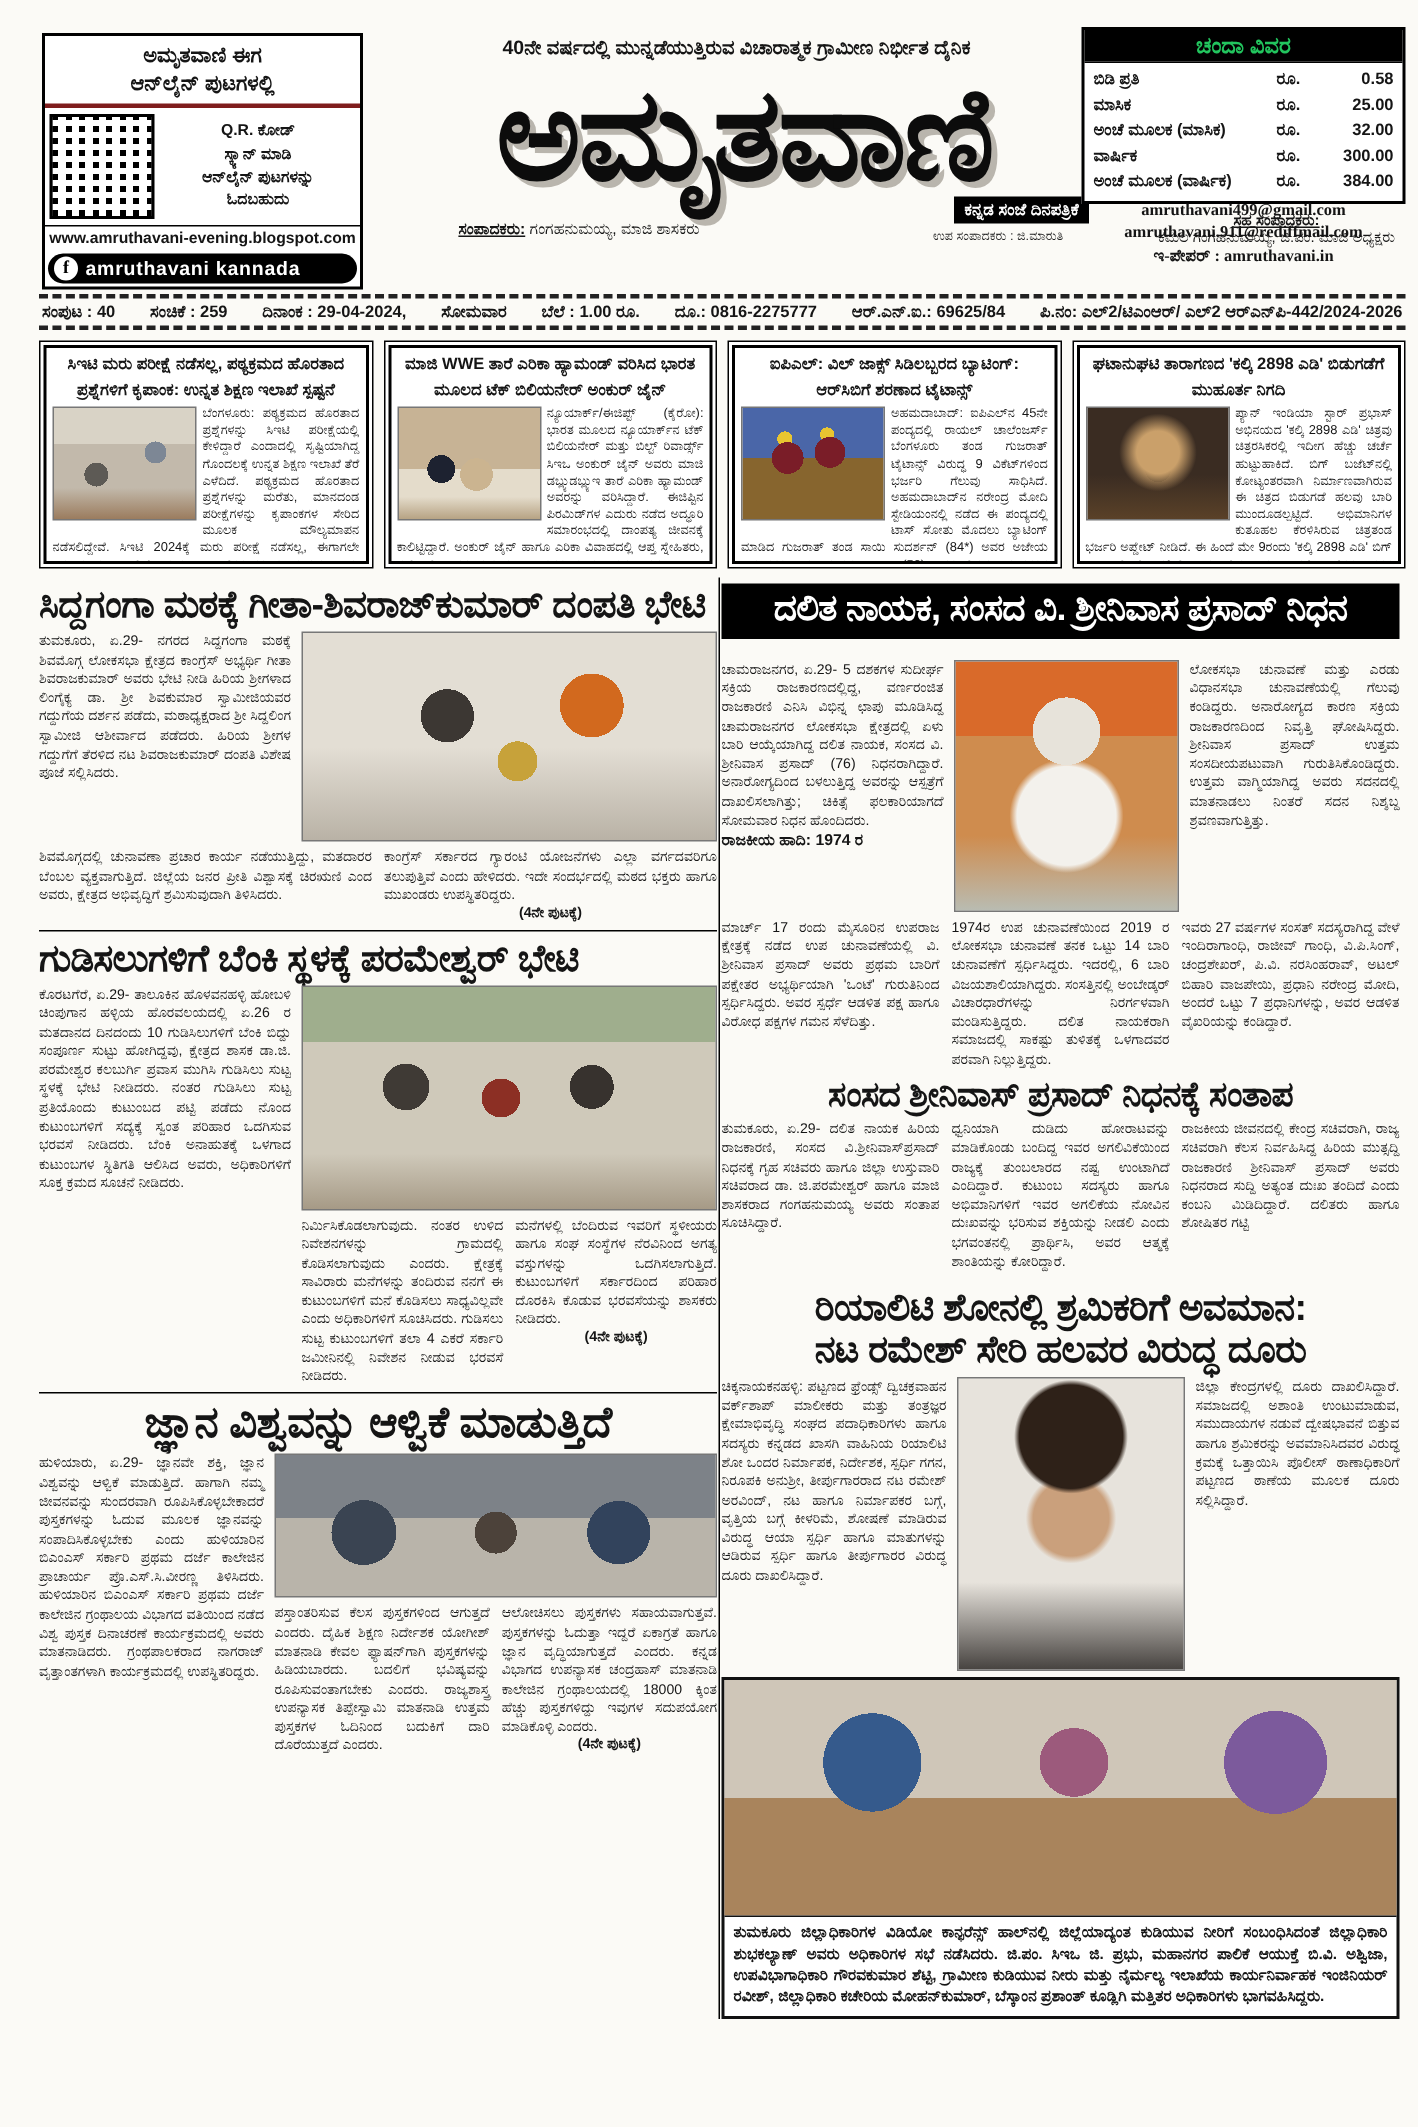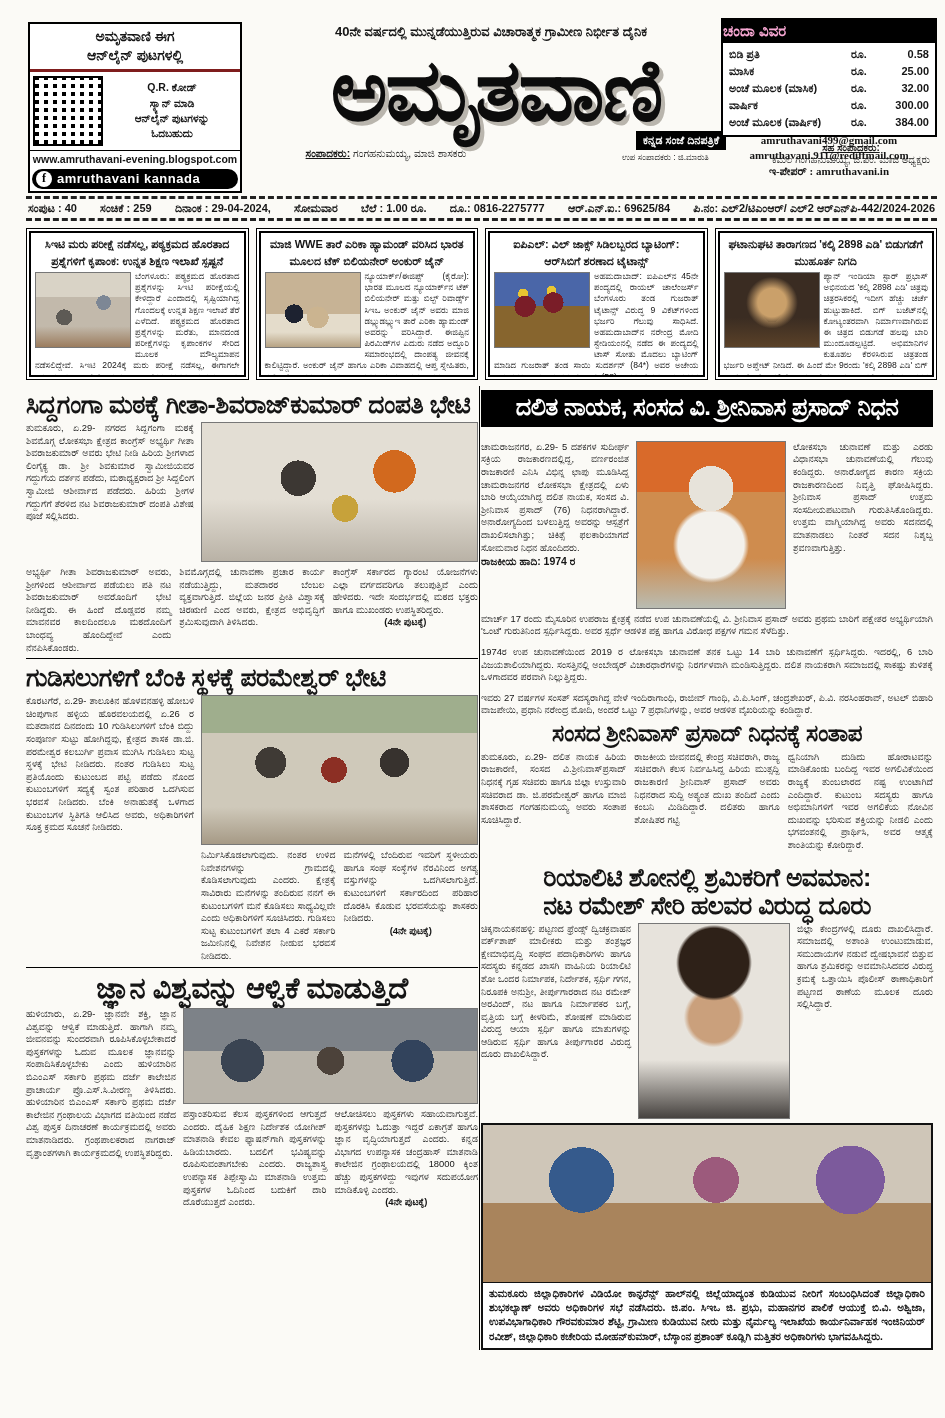--- a/index.html
+++ b/index.html
@@ -31,21 +31,21 @@
       font-size:86px; font-weight:900; letter-spacing:-2px; color:#0c0c0c;
       text-shadow:4px 4px 0 #b9b5ad, 1px 1px 0 #555; font-family:"DejaVu Sans", sans-serif; }
   .ed-line { position:absolute; left:260px; top:147px; width:200px; font-size:10.5px; text-align:center;}
   .ed-line b { text-decoration:underline; }
   .daily-badge { position:absolute; left:610px; top:131px; background:#000; color:#fff; font-weight:bold; font-size:11px; padding:3px 7px; }
   .sub-ed { position:absolute; left:596px; top:152px; font-size:8.5px; color:#222; }
   .co-ed { position:absolute; left:710px; top:142px; width:230px; font-size:10px; text-align:center; }
   .co-ed b { text-decoration:underline; }
 
   .subs-box { position:absolute; right:0; top:18px; width:216px; border:2px solid #000; background:#fff; }
-  .subs-title { background:#000; color:#f9a8d4; font-weight:bold; font-size:15px; padding:2px 0; }
+  .subs-title { background:#000; color:#22c55e; font-weight:bold; text-align:center; font-size:15px; padding:2px 0; }
   .subs-rows { border-top:1px solid #000; padding:3px 6px 4px; }
   .subs-row { display:flex; font-size:11px; font-weight:bold; line-height:1.55; }
   .subs-row .sl { flex:1; }
   .subs-row .sc { width:30px; }
   .subs-row .sa { width:48px; text-align:right; }
   .subs-mails { position:absolute; right:0; top:133px; width:216px; text-align:center; font-weight:bold; font-size:11px; line-height:1.4; font-family:"Liberation Serif", serif;}
 
   .dashrule { border-top:3px dashed #222; }
   .issue-line { display:flex; justify-content:space-between; align-items:center; font-size:11px; font-weight:bold; padding:3px 2px; white-space:nowrap; }
 
@@ -252,21 +252,20 @@
 
     <div>
 
       <div>
         <div class="headline">ಸಿದ್ದಗಂಗಾ ಮಠಕ್ಕೆ ಗೀತಾ-ಶಿವರಾಜ್‌ಕುಮಾರ್ ದಂಪತಿ ಭೇಟಿ</div>
         <div style="display:flex; gap:7px;">
           <div class="col" style="width:168px; flex:0 0 auto;">ತುಮಕೂರು, ಏ.29- ನಗರದ ಸಿದ್ದಗಂಗಾ ಮಠಕ್ಕೆ ಶಿವಮೊಗ್ಗ ಲೋಕಸಭಾ ಕ್ಷೇತ್ರದ ಕಾಂಗ್ರೆಸ್ ಅಭ್ಯರ್ಥಿ ಗೀತಾ ಶಿವರಾಜಕುಮಾರ್ ಅವರು ಭೇಟಿ ನೀಡಿ ಹಿರಿಯ ಶ್ರೀಗಳಾದ ಲಿಂಗೈಕ್ಯ ಡಾ. ಶ್ರೀ ಶಿವಕುಮಾರ ಸ್ವಾಮೀಜಿಯವರ ಗದ್ದುಗೆಯ ದರ್ಶನ ಪಡೆದು, ಮಠಾಧ್ಯಕ್ಷರಾದ ಶ್ರೀ ಸಿದ್ದಲಿಂಗ ಸ್ವಾಮೀಜಿ ಆಶೀರ್ವಾದ ಪಡೆದರು. ಹಿರಿಯ ಶ್ರೀಗಳ ಗದ್ದುಗೆಗೆ ತೆರಳಿದ ನಟ ಶಿವರಾಜಕುಮಾರ್ ದಂಪತಿ ವಿಶೇಷ ಪೂಜೆ ಸಲ್ಲಿಸಿದರು.</div>
           <div class="ph p-matha" style="flex:1; height:140px;"></div>
         </div>
         <div class="cols" style="margin-top:4px;">
-          <div class="col">ಅಭ್ಯರ್ಥಿ ಗೀತಾ ಶಿವರಾಜಕುಮಾರ್ ಅವರು, ಶ್ರೀಗಳಿಂದ ಆಶೀರ್ವಾದ ಪಡೆಯಲು ಪತಿ ನಟ ಶಿವರಾಜಕುಮಾರ್ ಅವರೊಂದಿಗೆ ಭೇಟಿ ನೀಡಿದ್ದರು. ಈ ಹಿಂದೆ ದೊಡ್ಡವರ ನಮ್ಮ ಮಾವನವರ ಕಾಲದಿಂದಲೂ ಮಠದೊಂದಿಗೆ ಬಾಂಧವ್ಯ ಹೊಂದಿದ್ದೇವೆ ಎಂದು ನೆನಪಿಸಿಕೊಂಡರು.</div>
           <div class="col">ಶಿವಮೊಗ್ಗದಲ್ಲಿ ಚುನಾವಣಾ ಪ್ರಚಾರ ಕಾರ್ಯ ನಡೆಯುತ್ತಿದ್ದು, ಮತದಾರರ ಬೆಂಬಲ ವ್ಯಕ್ತವಾಗುತ್ತಿದೆ. ಜಿಲ್ಲೆಯ ಜನರ ಪ್ರೀತಿ ವಿಶ್ವಾಸಕ್ಕೆ ಚಿರಋಣಿ ಎಂದ ಅವರು, ಕ್ಷೇತ್ರದ ಅಭಿವೃದ್ಧಿಗೆ ಶ್ರಮಿಸುವುದಾಗಿ ತಿಳಿಸಿದರು.</div>
           <div class="col">
             <span>ಕಾಂಗ್ರೆಸ್ ಸರ್ಕಾರದ ಗ್ಯಾರಂಟಿ ಯೋಜನೆಗಳು ಎಲ್ಲಾ ವರ್ಗದವರಿಗೂ ತಲುಪುತ್ತಿವೆ ಎಂದು ಹೇಳಿದರು. ಇದೇ ಸಂದರ್ಭದಲ್ಲಿ ಮಠದ ಭಕ್ತರು ಹಾಗೂ ಮುಖಂಡರು ಉಪಸ್ಥಿತರಿದ್ದರು.</span>
             <div class="jump">(4ನೇ ಪುಟಕ್ಕೆ)</div>
           </div>
         </div>
       </div>
 
       <div class="hrule"></div>
 
@@ -314,33 +313,33 @@
       <div>
         <div class="headline inv" style="font-size:24px;">ದಲಿತ ನಾಯಕ, ಸಂಸದ ವಿ. ಶ್ರೀನಿವಾಸ ಪ್ರಸಾದ್ ನಿಧನ</div>
         <div style="display:flex; gap:7px;margin-top:14px;">
           <div class="col" style="width:148px; flex:0 0 auto;">
             <span>ಚಾಮರಾಜನಗರ, ಏ.29- 5 ದಶಕಗಳ ಸುದೀರ್ಘ ಸಕ್ರಿಯ ರಾಜಕಾರಣದಲ್ಲಿದ್ದ, ವರ್ಣರಂಜಿತ ರಾಜಕಾರಣಿ ಎನಿಸಿ ವಿಭಿನ್ನ ಛಾಪು ಮೂಡಿಸಿದ್ದ ಚಾಮರಾಜನಗರ ಲೋಕಸಭಾ ಕ್ಷೇತ್ರದಲ್ಲಿ ಏಳು ಬಾರಿ ಆಯ್ಕೆಯಾಗಿದ್ದ ದಲಿತ ನಾಯಕ, ಸಂಸದ ವಿ. ಶ್ರೀನಿವಾಸ ಪ್ರಸಾದ್ (76) ನಿಧನರಾಗಿದ್ದಾರೆ. ಅನಾರೋಗ್ಯದಿಂದ ಬಳಲುತ್ತಿದ್ದ ಅವರನ್ನು ಆಸ್ಪತ್ರೆಗೆ ದಾಖಲಿಸಲಾಗಿತ್ತು; ಚಿಕಿತ್ಸೆ ಫಲಕಾರಿಯಾಗದೆ ಸೋಮವಾರ ನಿಧನ ಹೊಂದಿದರು.</span>
             <div class="subhead">ರಾಜಕೀಯ ಹಾದಿ: 1974 ರ</div>
           </div>
           <div class="ph p-prasad" style="width:150px; height:168px; flex:0 0 auto;"></div>
           <div class="col" style="flex:1;">ಲೋಕಸಭಾ ಚುನಾವಣೆ ಮತ್ತು ಎರಡು ವಿಧಾನಸಭಾ ಚುನಾವಣೆಯಲ್ಲಿ ಗೆಲುವು ಕಂಡಿದ್ದರು. ಅನಾರೋಗ್ಯದ ಕಾರಣ ಸಕ್ರಿಯ ರಾಜಕಾರಣದಿಂದ ನಿವೃತ್ತಿ ಘೋಷಿಸಿದ್ದರು. ಶ್ರೀನಿವಾಸ ಪ್ರಸಾದ್ ಉತ್ತಮ ಸಂಸದೀಯಪಟುವಾಗಿ ಗುರುತಿಸಿಕೊಂಡಿದ್ದರು. ಉತ್ತಮ ವಾಗ್ಮಿಯಾಗಿದ್ದ ಅವರು ಸದನದಲ್ಲಿ ಮಾತನಾಡಲು ನಿಂತರೆ ಸದನ ನಿಶ್ಶಬ್ದ ಶ್ರವಣವಾಗುತ್ತಿತ್ತು.</div>
         </div>
-        <div class="cols" style="margin-top:4px;flex-direction:column;">
+        <div class="cols" style="margin-top:4px;">
           <div class="col">ಮಾರ್ಚ್ 17 ರಂದು ಮೈಸೂರಿನ ಉಪರಾಜ ಕ್ಷೇತ್ರಕ್ಕೆ ನಡೆದ ಉಪ ಚುನಾವಣೆಯಲ್ಲಿ ವಿ. ಶ್ರೀನಿವಾಸ ಪ್ರಸಾದ್ ಅವರು ಪ್ರಥಮ ಬಾರಿಗೆ ಪಕ್ಷೇತರ ಅಭ್ಯರ್ಥಿಯಾಗಿ 'ಒಂಟೆ' ಗುರುತಿನಿಂದ ಸ್ಪರ್ಧಿಸಿದ್ದರು. ಅವರ ಸ್ಪರ್ಧೆ ಆಡಳಿತ ಪಕ್ಷ ಹಾಗೂ ವಿರೋಧ ಪಕ್ಷಗಳ ಗಮನ ಸೆಳೆದಿತ್ತು.</div>
           <div class="col">1974ರ ಉಪ ಚುನಾವಣೆಯಿಂದ 2019 ರ ಲೋಕಸಭಾ ಚುನಾವಣೆ ತನಕ ಒಟ್ಟು 14 ಬಾರಿ ಚುನಾವಣೆಗೆ ಸ್ಪರ್ಧಿಸಿದ್ದರು. ಇದರಲ್ಲಿ, 6 ಬಾರಿ ವಿಜಯಶಾಲಿಯಾಗಿದ್ದರು. ಸಂಸತ್ತಿನಲ್ಲಿ ಅಂಬೇಡ್ಕರ್ ವಿಚಾರಧಾರೆಗಳನ್ನು ನಿರರ್ಗಳವಾಗಿ ಮಂಡಿಸುತ್ತಿದ್ದರು. ದಲಿತ ನಾಯಕರಾಗಿ ಸಮಾಜದಲ್ಲಿ ಸಾಕಷ್ಟು ತುಳಿತಕ್ಕೆ ಒಳಗಾದವರ ಪರವಾಗಿ ನಿಲ್ಲುತ್ತಿದ್ದರು.</div>
           <div class="col">ಇವರು 27 ವರ್ಷಗಳ ಸಂಸತ್ ಸದಸ್ಯರಾಗಿದ್ದ ವೇಳೆ ಇಂದಿರಾಗಾಂಧಿ, ರಾಜೀವ್ ಗಾಂಧಿ, ವಿ.ಪಿ.ಸಿಂಗ್, ಚಂದ್ರಶೇಖರ್, ಪಿ.ವಿ. ನರಸಿಂಹರಾವ್, ಅಟಲ್ ಬಿಹಾರಿ ವಾಜಪೇಯಿ, ಪ್ರಧಾನಿ ನರೇಂದ್ರ ಮೋದಿ, ಅಂದರೆ ಒಟ್ಟು 7 ಪ್ರಧಾನಿಗಳನ್ನು, ಅವರ ಆಡಳಿತ ವೈಖರಿಯನ್ನು ಕಂಡಿದ್ದಾರೆ.</div>
         </div>
       </div>
 
       <div>
         <div class="headline center" style="font-size:23px;">ಸಂಸದ ಶ್ರೀನಿವಾಸ್ ಪ್ರಸಾದ್ ನಿಧನಕ್ಕೆ ಸಂತಾಪ</div>
         <div class="cols">
           <div class="col">ತುಮಕೂರು, ಏ.29- ದಲಿತ ನಾಯಕ ಹಿರಿಯ ರಾಜಕಾರಣಿ, ಸಂಸದ ವಿ.ಶ್ರೀನಿವಾಸ್‌ಪ್ರಸಾದ್ ನಿಧನಕ್ಕೆ ಗೃಹ ಸಚಿವರು ಹಾಗೂ ಜಿಲ್ಲಾ ಉಸ್ತುವಾರಿ ಸಚಿವರಾದ ಡಾ. ಜಿ.ಪರಮೇಶ್ವರ್ ಹಾಗೂ ಮಾಜಿ ಶಾಸಕರಾದ ಗಂಗಹನುಮಯ್ಯ ಅವರು ಸಂತಾಪ ಸೂಚಿಸಿದ್ದಾರೆ.</div>
+          <div class="col">ಧ್ವನಿಯಾಗಿ ದುಡಿದು ಹೋರಾಟವನ್ನು ಮಾಡಿಕೊಂಡು ಬಂದಿದ್ದ ಇವರ ಅಗಲಿವಿಕೆಯಿಂದ ರಾಜ್ಯಕ್ಕೆ ತುಂಬಲಾರದ ನಷ್ಟ ಉಂಟಾಗಿದೆ ಎಂದಿದ್ದಾರೆ. ಕುಟುಂಬ ಸದಸ್ಯರು ಹಾಗೂ ಅಭಿಮಾನಿಗಳಿಗೆ ಇವರ ಅಗಲಿಕೆಯ ನೋವಿನ ದುಃಖವನ್ನು ಭರಿಸುವ ಶಕ್ತಿಯನ್ನು ನೀಡಲಿ ಎಂದು ಭಗವಂತನಲ್ಲಿ ಪ್ರಾರ್ಥಿಸಿ, ಅವರ ಆತ್ಮಕ್ಕೆ ಶಾಂತಿಯನ್ನು ಕೋರಿದ್ದಾರೆ.</div>
           <div class="col">ರಾಜಕೀಯ ಜೀವನದಲ್ಲಿ ಕೇಂದ್ರ ಸಚಿವರಾಗಿ, ರಾಜ್ಯ ಸಚಿವರಾಗಿ ಕೆಲಸ ನಿರ್ವಹಿಸಿದ್ದ ಹಿರಿಯ ಮುತ್ಸದ್ದಿ ರಾಜಕಾರಣಿ ಶ್ರೀನಿವಾಸ್ ಪ್ರಸಾದ್ ಅವರು ನಿಧನರಾದ ಸುದ್ದಿ ಅತ್ಯಂತ ದುಃಖ ತಂದಿದೆ ಎಂದು ಕಂಬನಿ ಮಿಡಿದಿದ್ದಾರೆ. ದಲಿತರು ಹಾಗೂ ಶೋಷಿತರ ಗಟ್ಟಿ</div>
-          <div class="col">ಧ್ವನಿಯಾಗಿ ದುಡಿದು ಹೋರಾಟವನ್ನು ಮಾಡಿಕೊಂಡು ಬಂದಿದ್ದ ಇವರ ಅಗಲಿವಿಕೆಯಿಂದ ರಾಜ್ಯಕ್ಕೆ ತುಂಬಲಾರದ ನಷ್ಟ ಉಂಟಾಗಿದೆ ಎಂದಿದ್ದಾರೆ. ಕುಟುಂಬ ಸದಸ್ಯರು ಹಾಗೂ ಅಭಿಮಾನಿಗಳಿಗೆ ಇವರ ಅಗಲಿಕೆಯ ನೋವಿನ ದುಃಖವನ್ನು ಭರಿಸುವ ಶಕ್ತಿಯನ್ನು ನೀಡಲಿ ಎಂದು ಭಗವಂತನಲ್ಲಿ ಪ್ರಾರ್ಥಿಸಿ, ಅವರ ಆತ್ಮಕ್ಕೆ ಶಾಂತಿಯನ್ನು ಕೋರಿದ್ದಾರೆ.</div>
         </div>
       </div>
 
       <div>
         <div class="headline center" style="font-size:25px; margin-top:11px;">
           <div>ರಿಯಾಲಿಟಿ ಶೋನಲ್ಲಿ ಶ್ರಮಿಕರಿಗೆ ಅವಮಾನ:</div>
           <div>ನಟ ರಮೇಶ್ ಸೇರಿ ಹಲವರ ವಿರುದ್ಧ ದೂರು</div>
         </div>
         <div style="display:flex; gap:7px;">
           <div class="col" style="width:150px; flex:0 0 auto;">ಚಿಕ್ಕನಾಯಕನಹಳ್ಳಿ: ಪಟ್ಟಣದ ಫ್ರೆಂಡ್ಸ್ ದ್ವಿಚಕ್ರವಾಹನ ವರ್ಕ್‌ಶಾಪ್ ಮಾಲೀಕರು ಮತ್ತು ತಂತ್ರಜ್ಞರ ಕ್ಷೇಮಾಭಿವೃದ್ಧಿ ಸಂಘದ ಪದಾಧಿಕಾರಿಗಳು ಹಾಗೂ ಸದಸ್ಯರು ಕನ್ನಡದ ಖಾಸಗಿ ವಾಹಿನಿಯ ರಿಯಾಲಿಟಿ ಶೋ ಒಂದರ ನಿರ್ಮಾಪಕ, ನಿರ್ದೇಶಕ, ಸ್ಪರ್ಧಿ ಗಗನ, ನಿರೂಪಕಿ ಅನುಶ್ರೀ, ತೀರ್ಪುಗಾರರಾದ ನಟ ರಮೇಶ್ ಅರವಿಂದ್, ನಟ ಹಾಗೂ ನಿರ್ಮಾಪಕರ ಬಗ್ಗೆ, ವೃತ್ತಿಯ ಬಗ್ಗೆ ಕೀಳರಿಮೆ, ಶೋಷಣೆ ಮಾಡಿರುವ ವಿರುದ್ಧ ಆಯಾ ಸ್ಪರ್ಧಿ ಹಾಗೂ ಮಾತುಗಳನ್ನು ಆಡಿರುವ ಸ್ಪರ್ಧಿ ಹಾಗೂ ತೀರ್ಪುಗಾರರ ವಿರುದ್ಧ ದೂರು ದಾಖಲಿಸಿದ್ದಾರೆ.</div>

